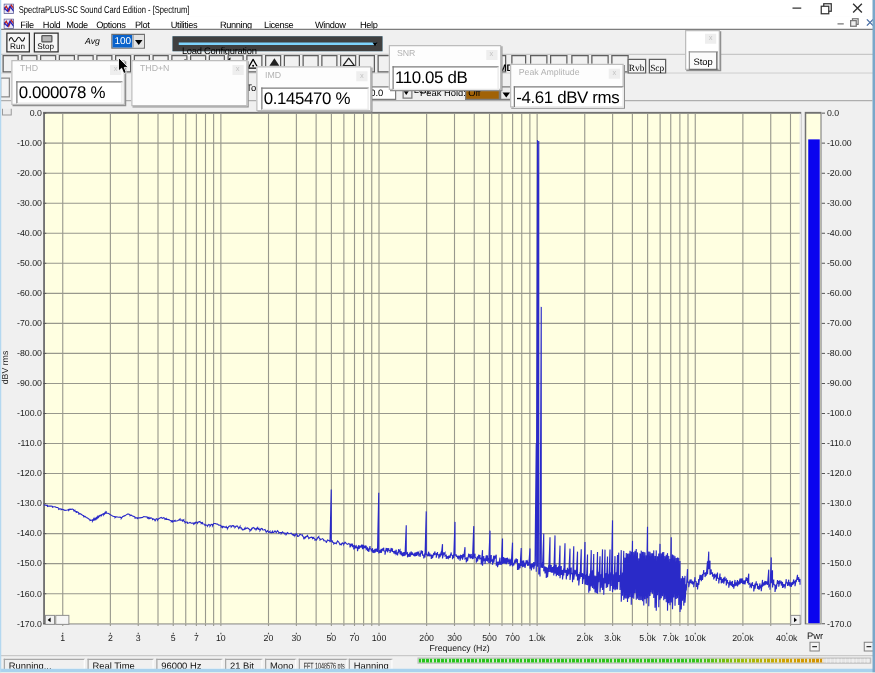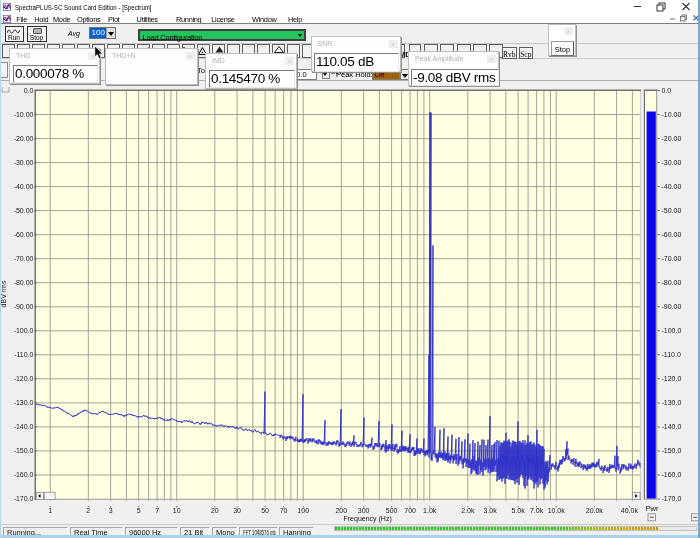--- a/index.html
+++ b/index.html
@@ -9,21 +9,21 @@
 #menubar{left:0;top:13px;width:700px;height:10px;background:#fff}
 .menu{position:absolute;top:0;font-size:7.4px;letter-spacing:-0.3px;color:#000}
 #menuline{left:0;top:23px;width:700px;height:1px;background:#7d7d7d}
 #tb1{left:0;top:24px;width:700px;height:20px;background:#f0f0f0;border-bottom:1px solid #c7c7c7}
 .btn3{position:absolute;border:1.5px solid #2e2e2e;background:#f6f6f6;text-align:center}
 .btn3 .lbl{position:absolute;bottom:0px;width:100%;font-size:6.5px;color:#000}
 #avglbl{left:68px;top:30px;font-size:7px;font-style:italic;color:#000}
 #avgcombo{left:88.5px;top:27px;width:27px;height:12px;border:1px solid #707070;background:#fff}
 #avgblue{left:89.5px;top:28px;width:16.5px;height:10px;background:#0a63cb;color:#fff;font-size:8px;padding-left:2px}
 #avgarrow{left:106px;top:28px;width:8.5px;height:10px;background:#e3e3e3;border-left:1px solid #a0a0a0}
-#ldcombo{left:137.5px;top:29px;width:168px;height:11.5px;border:2px solid #404040;background:#22c55e;font-size:7.5px;letter-spacing:-0.2px;color:#000;padding:1.5px 0 0 3px}
+#ldcombo{left:137.5px;top:29px;width:168px;height:11.5px;border:5px solid #404040;background:#7dd3fc;font-size:7.5px;letter-spacing:-0.2px;color:#000;padding:1.5px 0 0 3px}
 .darr{position:absolute;width:0;height:0;border-left:3px solid transparent;border-right:3px solid transparent;border-top:4px solid #000}
 #tb2{left:0;top:44px;width:700px;height:15px;background:#f0f0f0;border-bottom:1px solid #cfcfcf}
 .tbtn{position:absolute;top:0px;height:14px;border:1px solid #5e5e5e;background:#f1f1f1}
 .serifbtn{font-family:"Liberation Serif",serif;font-size:7.5px;color:#000;text-align:center;padding-top:2px;background:#f4f4f4}
 #hdr{left:0;top:59px;width:700px;height:28px;background:#f0f0f0}
 .panel{position:absolute;background:#fdfdfd;border:1px solid #bdbdbd;box-shadow:1px 1px 0 #909090}
 .ptitle{position:absolute;left:6px;top:3px;font-size:7px;color:#b2b2b2}
 .pclose{position:absolute;top:3px;right:2px;width:9px;height:8px;background:#eee;color:#c5c5c5;font-size:6px;text-align:center;line-height:8px}
 .pval{position:absolute;background:#fff;border:1px solid;border-color:#7c7c7c #e8e8e8 #e8e8e8 #7c7c7c;font-size:13.5px;color:#000;letter-spacing:-0.3px;padding-left:1.5px}
 #statusbar{left:0;top:524px;width:700px;height:12px;background:#f0f0f0;border-top:1px solid #c9c9c9}
@@ -361,21 +361,21 @@
  <div class="pval" style="left:2.5px;top:15.5px;width:86px;height:18.5px">0.145470 %</div>
 </div>
 <div class="abs panel" style="left:310.5px;top:35.5px;width:90px;height:36px">
  <div class="ptitle">SNR</div>
     <div class="pclose">x</div>
  <div class="pval" style="left:2px;top:16.5px;width:85.5px;height:18.5px">110.05 dB</div>
 </div>
 <div class="abs panel" style="left:408px;top:51px;width:91px;height:34.5px">
  <div class="ptitle">Peak Amplitude</div>
     <div class="pclose">x</div>
- <div class="pval" style="left:1.5px;top:16.5px;width:88px;height:17.5px;white-space:nowrap">-9.08 dBV rms</div>
+ <div class="pval" style="left:1.5px;top:16.5px;width:88px;height:17.5px;white-space:nowrap">-4.61 dBV rms</div>
 </div>
 
 <div class="abs panel" style="left:548px;top:24px;width:27.5px;height:32px;background:#fff">
  <div class="pclose" style="top:2px;right:1.5px">x</div>
  <div class="abs" style="left:2px;top:15.5px;width:23px;height:15px;border:1px solid #9a9a9a;border-right:1.5px solid #5a5a5a;border-bottom:1.5px solid #707070;background:#fbfbfb;font-size:7.5px;text-align:center;padding-top:3px">Stop</div>
 </div>
 
 <svg class="abs" style="left:93.5px;top:45.5px" width="10" height="15" viewBox="0 0 10 15">
  <path d="M0.8 0 L0.8 10.8 L3.3 8.6 L5 12.8 L7 12 L5.4 7.9 L8.6 7.9 Z" fill="#000" stroke="#fff" stroke-width="0.7"></path>
 </svg>

